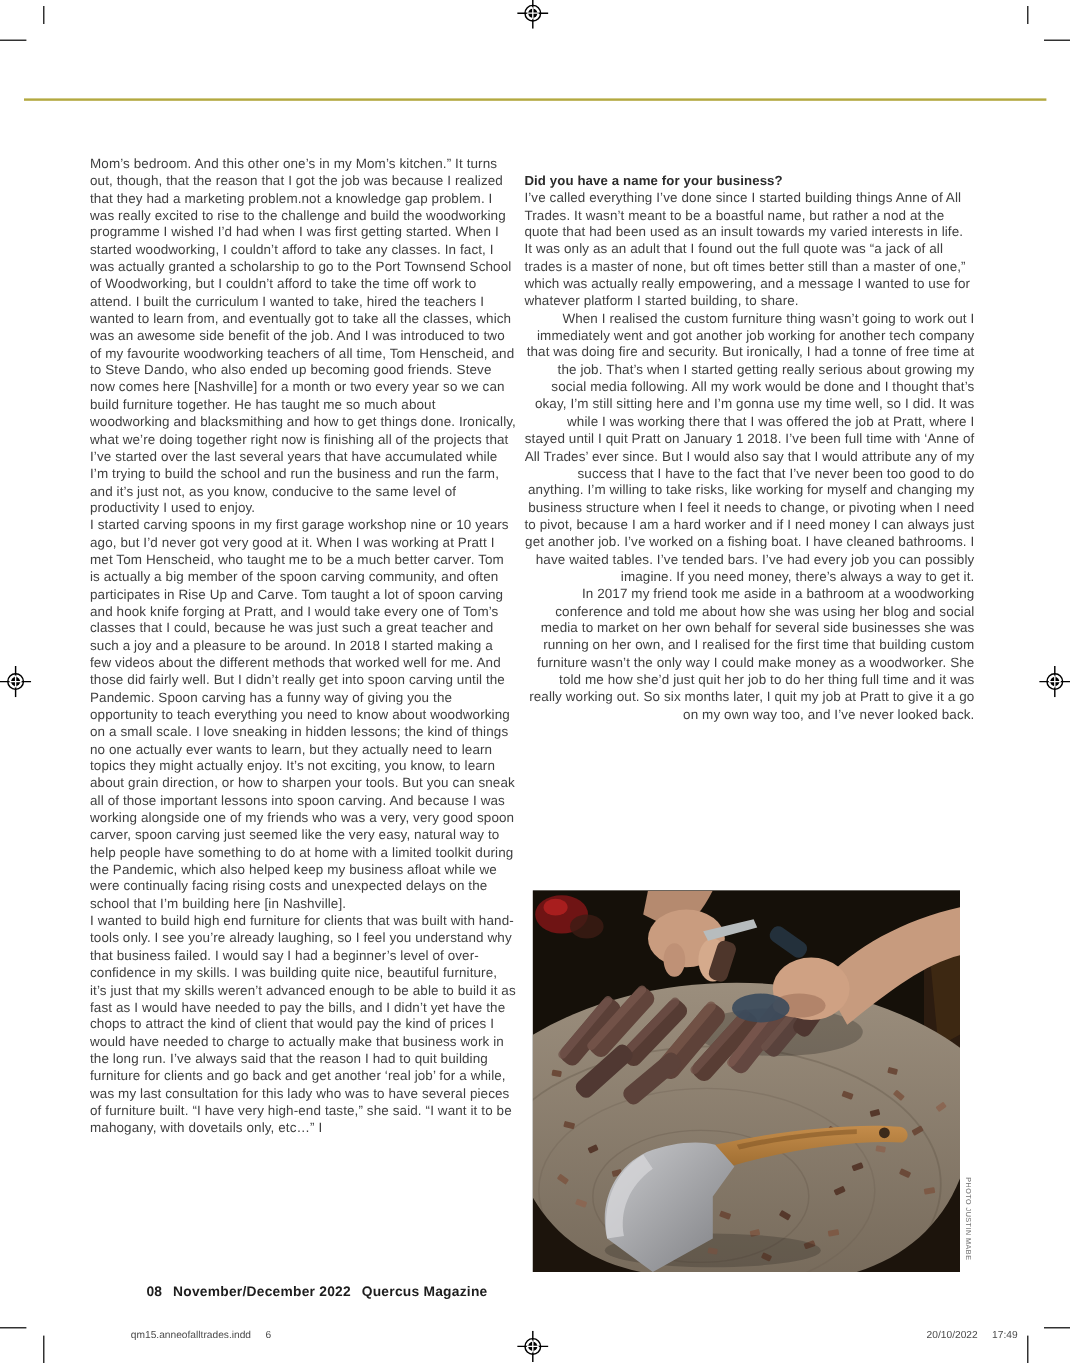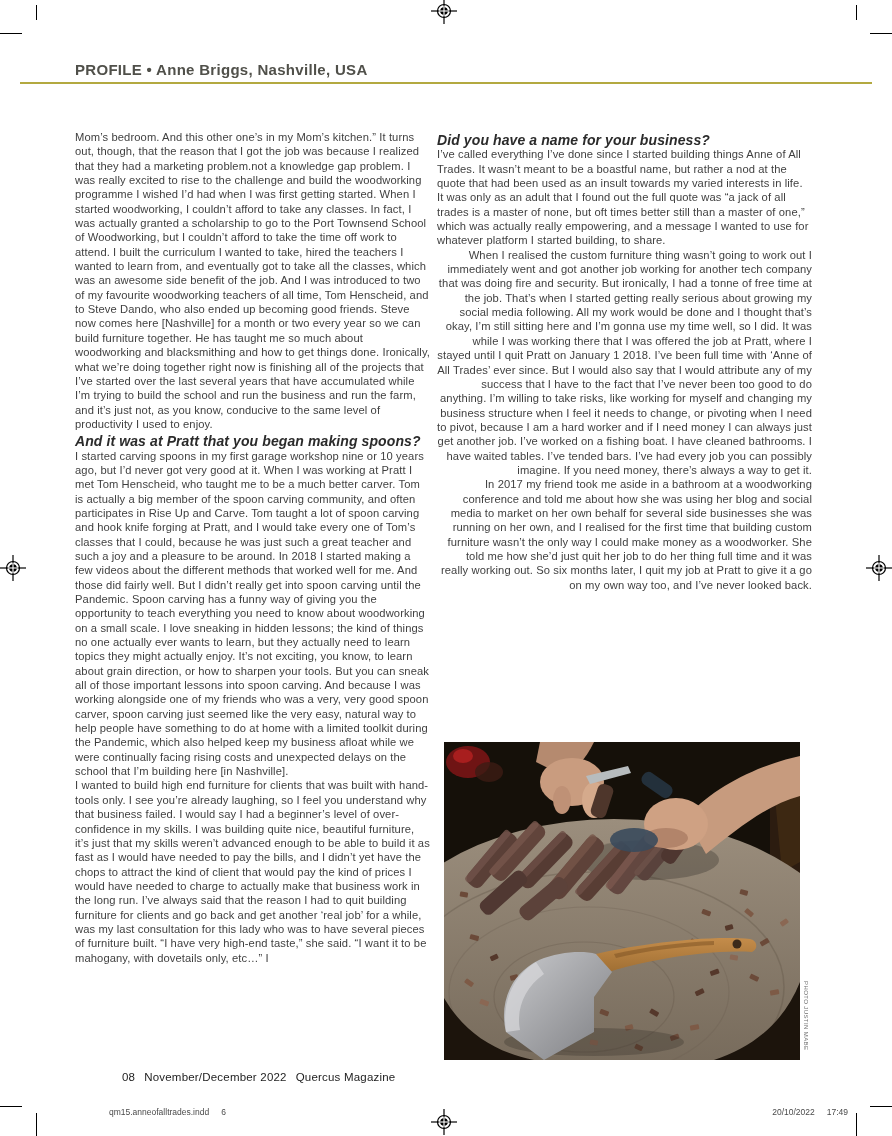--- a/index.html
+++ b/index.html
@@ -11,28 +11,28 @@
   
   .kicker{position:absolute;left:75px;top:61px;font-size:15px;font-weight:bold;
           color:#50504a;letter-spacing:.3px;}
   .rule{position:absolute;left:20px;top:82px;width:852px;height:1.5px;background:#b3a940;}
   
   .columns{position:absolute;left:75px;top:130px;width:747px;display:flex;gap:7px;}
   .col{color:#3f3f3f;font-size:11.2px;line-height:14.35px;letter-spacing:.1px;text-align:left;}
   .col1{width:355px;}
   .col2{width:375px;}
   .col p{margin:0;}
-  .col h3{margin:3px 0 0 0;font-size:14px;line-height:14.35px;color:#2b2b2b;font-style:italic;}
+  .col h3{margin:14px 0 0 0;font-size:11px;line-height:14.35px;color:#2b2b2b;}
   .indent{text-indent:11px;text-align:right;}
   
   .photo{position:absolute;left:444px;top:742px;width:356px;height:318px;overflow:hidden;background:#151009;}
   .photo-credit{position:absolute;left:803px;top:981px;writing-mode:vertical-rl;
                 font-size:6px;letter-spacing:.4px;color:#6f6f6f;}
   
-  .footer{position:absolute;left:75px;top:1071px;font-size:11.5px;font-weight:normal;
+  .footer{position:absolute;left:75px;top:1071px;font-size:11.5px;font-weight:bold;
           color:#1d1d1d;letter-spacing:.2px;padding-left:47px;}
   .footer span{margin-right:9px;}
   .slug{position:absolute;top:1107px;font-size:8.5px;color:#4a4a4a;}
   .slug-left{left:109px;}
   .slug-right{right:44px;}
   .slug .gap{margin-left:12px;}
 </style>
 </head>
 <body>
 
@@ -81,27 +81,25 @@
     <svg width="26" height="26" viewBox="0 0 26 26">
         <line x1="13" y1="0" x2="13" y2="26" stroke="#000" stroke-width="1.2"></line>
         <line x1="0" y1="13" x2="26" y2="13" stroke="#000" stroke-width="1.2"></line>
         <circle cx="13" cy="13" r="6.5" fill="none" stroke="#000" stroke-width="1.2"></circle>
         <circle cx="13" cy="13" r="3.8" fill="#000"></circle>
         <line x1="13" y1="8" x2="13" y2="18" stroke="#fff" stroke-width="1.1"></line>
         <line x1="8" y1="13" x2="18" y2="13" stroke="#fff" stroke-width="1.1"></line>
       </svg>
   </div>
 
-  <div class="kicker">PROFILE • Anne Briggs, Nashville, USA</div>
   <div class="rule"></div>
 
   <div class="columns">
     <div class="col col1">
       <p>Mom’s bedroom. And this other one’s in my Mom’s kitchen.” It turns out, though, that the reason that I got the job was because I realized that they had a marketing problem.not a knowledge gap problem. I was really excited to rise to the challenge and build the woodworking programme I wished I’d had when I was first getting started. When I started woodworking, I couldn’t afford to take any classes. In fact, I was actually granted a scholarship to go to the Port Townsend School of Woodworking, but I couldn’t afford to take the time off work to attend. I built the curriculum I wanted to take, hired the teachers I wanted to learn from, and eventually got to take all the classes, which was an awesome side benefit of the job. And I was introduced to two of my favourite woodworking teachers of all time, Tom Henscheid, and to Steve Dando, who also ended up becoming good friends. Steve now comes here [Nashville] for a month or two every year so we can build furniture together. He has taught me so much about woodworking and blacksmithing and how to get things done. Ironically, what we’re doing together right now is finishing all of the projects that I’ve started over the last several years that have accumulated while I’m trying to build the school and run the business and run the farm, and it’s just not, as you know, conducive to the same level of productivity I used to enjoy.</p>
-      <h3>And it was at Pratt that you began making spoons?</h3>
       <p>I started carving spoons in my first garage workshop nine or 10 years ago, but I’d never got very good at it. When I was working at Pratt I met Tom Henscheid, who taught me to be a much better carver. Tom is actually a big member of the spoon carving community, and often participates in Rise Up and Carve. Tom taught a lot of spoon carving and hook knife forging at Pratt, and I would take every one of Tom’s classes that I could, because he was just such a great teacher and such a joy and a pleasure to be around. In 2018 I started making a few videos about the different methods that worked well for me. And those did fairly well. But I didn’t really get into spoon carving until the Pandemic. Spoon carving has a funny way of giving you the opportunity to teach everything you need to know about woodworking on a small scale. I love sneaking in hidden lessons; the kind of things no one actually ever wants to learn, but they actually need to learn topics they might actually enjoy. It’s not exciting, you know, to learn about grain direction, or how to sharpen your tools. But you can sneak all of those important lessons into spoon carving. And because I was working alongside one of my friends who was a very, very good spoon carver, spoon carving just seemed like the very easy, natural way to help people have something to do at home with a limited toolkit during the Pandemic, which also helped keep my business afloat while we were continually facing rising costs and unexpected delays on the school that I’m building here [in Nashville].</p>
       <p>I wanted to build high end furniture for clients that was built with hand-tools only. I see you’re already laughing, so I feel you understand why that business failed. I would say I had a beginner’s level of over-confidence in my skills. I was building quite nice, beautiful furniture, it’s just that my skills weren’t advanced enough to be able to build it as fast as I would have needed to pay the bills, and I didn’t yet have the chops to attract the kind of client that would pay the kind of prices I would have needed to charge to actually make that business work in the long run. I’ve always said that the reason I had to quit building furniture for clients and go back and get another ‘real job’ for a while, was my last consultation for this lady who was to have several pieces of furniture built. “I have very high-end taste,” she said. “I want it to be mahogany, with dovetails only, etc…” I</p>
     </div>
     <div class="col col2">
       <h3>Did you have a name for your business?</h3>
       <p>I’ve called everything I’ve done since I started building things Anne of All Trades. It wasn’t meant to be a boastful name, but rather a nod at the quote that had been used as an insult towards my varied interests in life. It was only as an adult that I found out the full quote was “a jack of all trades is a master of none, but oft times better still than a master of one,” which was actually really empowering, and a message I wanted to use for whatever platform I started building, to share.</p>
       <p class="indent">When I realised the custom furniture thing wasn’t going to work out I immediately went and got another job working for another tech company that was doing fire and security. But ironically, I had a tonne of free time at the job. That’s when I started getting really serious about growing my social media following. All my work would be done and I thought that’s okay, I’m still sitting here and I’m gonna use my time well, so I did. It was while I was working there that I was offered the job at Pratt, where I stayed until I quit Pratt on January 1 2018. I’ve been full time with ‘Anne of All Trades’ ever since. But I would also say that I would attribute any of my success that I have to the fact that I’ve never been too good to do anything. I’m willing to take risks, like working for myself and changing my business structure when I feel it needs to change, or pivoting when I need to pivot, because I am a hard worker and if I need money I can always just get another job. I’ve worked on a fishing boat. I have cleaned bathrooms. I have waited tables. I’ve tended bars. I’ve had every job you can possibly imagine. If you need money, there’s always a way to get it.</p>
       <p class="indent">In 2017 my friend took me aside in a bathroom at a woodworking conference and told me about how she was using her blog and social media to market on her own behalf for several side businesses she was running on her own, and I realised for the first time that building custom furniture wasn’t the only way I could make money as a woodworker. She told me how she’d just quit her job to do her thing full time and it was really working out. So six months later, I quit my job at Pratt to give it a go on my own way too, and I’ve never looked back.</p>
     </div>
   </div>

